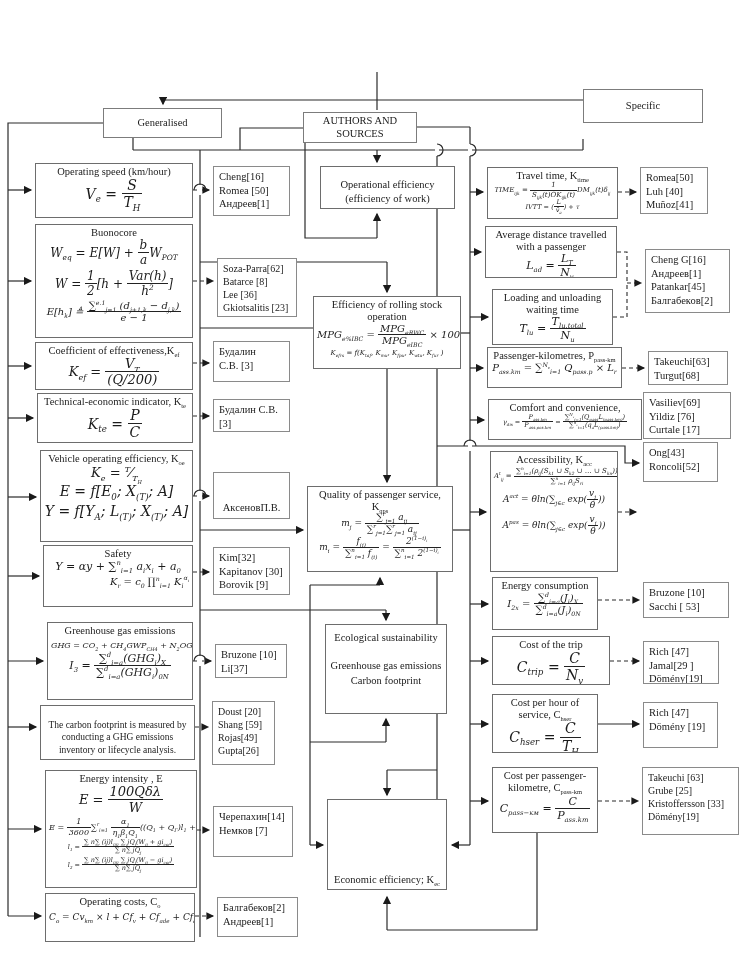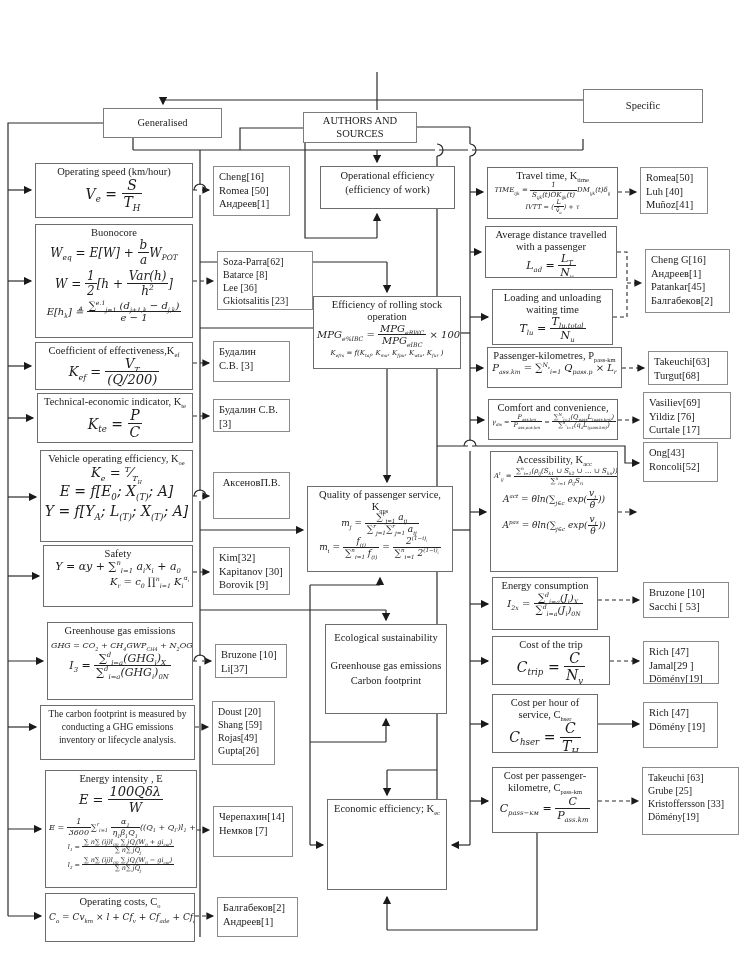--- a/index.html
+++ b/index.html
@@ -8,21 +8,21 @@
   .wires{position:absolute;left:0;top:0;z-index:1}
   .tbox{position:absolute;z-index:2;box-sizing:border-box;background:#fff;border:2px solid #2f2f2f;
         border-radius:24px;display:flex;align-items:center;justify-content:center;text-align:center;
         font-weight:bold;font-size:11.5px;line-height:1.35;padding:4px 30px}
   .hub{position:absolute;z-index:2;box-sizing:border-box;background:#fff;border:1.5px solid #7c7c7c;
        display:flex;align-items:center;justify-content:center;text-align:center;font-size:10.5px;line-height:1.15;padding:1px 4px}
   .crit{position:absolute;z-index:2;box-sizing:border-box;background:#fff;border:1.5px solid #6d6d6d;
         text-align:center;padding:2px 3px;overflow:hidden}
   .src{position:absolute;z-index:2;box-sizing:border-box;background:#fff;border:1.5px solid #8a8a8a;
        text-align:left;padding:3px 5px;font-size:10.5px;line-height:1.3;overflow:hidden}
-  .vc{display:flex;flex-direction:column;align-items:center;justify-content:flex-start}
+  .vc{display:flex;flex-direction:column;align-items:center;justify-content:flex-end}
   .bt{font-size:10.5px;line-height:1.15}
   .fm{font-family:"DejaVu Serif","Liberation Serif",serif;font-style:italic;line-height:1.25;white-space:nowrap}
   .txt{font-size:10.5px;line-height:1.35}
   sub,sup{font-size:0.62em;line-height:0}
   .fr{display:inline-block;vertical-align:middle;text-align:center}
   .fr .t{display:block;padding:0 2px;line-height:1.1}
   .fr .b{display:block;border-top:1px solid #222;padding:0 2px;line-height:1.2}.f14{font-size:14px}.f13{font-size:13px}.f12{font-size:12px}
   .f11{font-size:11px}.f10{font-size:10px}.f9{font-size:9px}.f8{font-size:8px}
   .f7{font-size:7px}.f65{font-size:6.5px}
   .s10{font-size:10px}
@@ -191,21 +191,21 @@
     <div class="fm f8 mt2">E = <span class="fr"><span class="t">1</span><span class="b">3600</span></span>∑<sup>r</sup><sub>i=1</sub> <span class="fr"><span class="t">α<sub>1</sub></span><span class="b">η<sub>1</sub>β<sub>1</sub>Q<sub>1</sub></span></span>((Q<sub>1</sub> + Q<sub>Γ</sub>)l<sub>1</sub> + Ql)</div>
     <div class="fm f65 mt2">l<sub>1</sub> = <span class="fr"><span class="t">∑ n∑ (ij)l<sub>(ij)</sub> ∑ jQ<sub>j</sub>(W<sub>ij</sub> + gi<sub>cpj</sub>)</span><span class="b">∑ n∑ jQ<sub>j</sub></span></span></div>
     <div class="fm f65 mt2">l<sub>2</sub> = <span class="fr"><span class="t">∑ n∑ (ij)l<sub>(ij)</sub> ∑ jQ<sub>j</sub>(W<sub>ij</sub> − gi<sub>cpj</sub>)</span><span class="b">∑ n∑ jQ<sub>j</sub></span></span></div>
   </div>
   <div class="crit" style="left:45px;top:893px;width:150px;height:49px">
     <div class="bt">Operating costs, C<sub>o</sub></div>
     <div class="fm f9 mt4">C<sub>o</sub> = Cv<sub>km</sub> × l + Cf<sub>v</sub> + Cf<sub>ade</sub> + Cf<sub>adt</sub></div>
   </div>
 
   <div class="src" style="left:213px;top:166px;width:77px;height:50px">Cheng[16]<br>Romea [50]<br>Андреев[1]</div>
-  <div class="src s10" style="left:217px;top:251px;width:96px;height:59px">Soza-Parra[62]<br>Batarce [8]<br>Lee [36]<br>Gkiotsalitis [23]</div>
+  <div class="src s10" style="left:217px;top:258px;width:80px;height:59px">Soza-Parra[62]<br>Batarce [8]<br>Lee [36]<br>Gkiotsalitis [23]</div>
   <div class="src" style="left:213px;top:341px;width:77px;height:41px">Будалин<br>С.В. [3]</div>
   <div class="src" style="left:213px;top:399px;width:77px;height:33px">Будалин С.В. [3]</div>
   <div class="src vc" style="left:213px;top:472px;width:77px;height:47px">АксеновП.В.</div>
   <div class="src" style="left:213px;top:547px;width:77px;height:48px">Kim[32]<br>Kapitanov [30]<br>Borovik [9]</div>
   <div class="src" style="left:215px;top:644px;width:72px;height:34px">Bruzone [10]<br>Li[37]</div>
   <div class="src s10" style="left:212px;top:701px;width:63px;height:64px">Doust [20]<br>Shang [59]<br>Rojas[49]<br>Gupta[26]</div>
   <div class="src" style="left:213px;top:806px;width:80px;height:51px">Черепахин[14]<br>Немков [7]</div>
   <div class="src" style="left:217px;top:897px;width:81px;height:40px">Балгабеков[2]<br>Андреев[1]</div>
 
   <div class="crit vc" style="left:320px;top:166px;width:135px;height:43px">
@@ -238,21 +238,21 @@
     <div class="fm f11">L<sub>ad</sub> = <span class="fr"><span class="t">L<sub>T</sub></span><span class="b">N<sub>v</sub></span></span></div>
   </div>
   <div class="crit" style="left:492px;top:289px;width:121px;height:56px">
     <div class="bt">Loading and unloading waiting time</div>
     <div class="fm f11">T<sub>lu</sub> = <span class="fr"><span class="t">T<sub>lu.total</sub></span><span class="b">N<sub>u</sub></span></span></div>
   </div>
   <div class="crit" style="left:487px;top:347px;width:135px;height:41px">
     <div class="bt">Passenger-kilometres, P<sub>pass-km</sub></div>
     <div class="fm f10">P<sub>ass.km</sub> = ∑<sup>N<sub>v</sub></sup><sub>i=1</sub> Q<sub>pass.p</sub> × L<sub>r</sub></div>
   </div>
-  <div class="crit" style="left:488px;top:399px;width:130px;height:41px">
+  <div class="crit" style="left:488px;top:399px;width:154px;height:41px">
     <div class="bt">Comfort and convenience,</div>
     <div class="fm f65">γ<sub>dis</sub> = <span class="fr"><span class="t">P<sub>ass.km</sub></span><span class="b">P<sub>ass.pos.km</sub></span></span> = <span class="fr"><span class="t">∑<sup>N<sub>v</sub></sup><sub>i=1</sub>(Q<sub>pass</sub>L<sub>(pass.km)</sub>)</span><span class="b">∑<sup>n<sub>v</sub></sup><sub>i=1</sub>(q<sub>a</sub>L<sub>(pass.km)</sub>)</span></span></div>
   </div>
   <div class="crit" style="left:490px;top:451px;width:128px;height:121px">
     <div class="bt">Accessibility, K<sub>acc</sub></div>
     <div class="fm f7 mt2">A<sup>t</sup><sub>ij</sub> = <span class="fr"><span class="t">∑<sup>n</sup><sub>i=1</sub>(ρ<sub>ij</sub>(S<sub>k1</sub> ∪ S<sub>k2</sub> ∪ … ∪ S<sub>kn</sub>))</span><span class="b">∑<sup>n</sup><sub>i=1</sub> ρ<sub>ij</sub>S<sub>ri</sub></span></span></div>
     <div class="fm f9 mt4">A<sup>act</sup> = θln(∑<sub>j∈c</sub> exp(<span class="fr"><span class="t">v<sub>j</sub></span><span class="b">θ</span></span>))</div>
     <div class="fm f9 mt4">A<sup>pas</sup> = θln(∑<sub>j∈c</sub> exp(<span class="fr"><span class="t">v<sub>j</sub></span><span class="b">θ</span></span>))</div>
   </div>
   <div class="crit" style="left:492px;top:577px;width:106px;height:53px">

